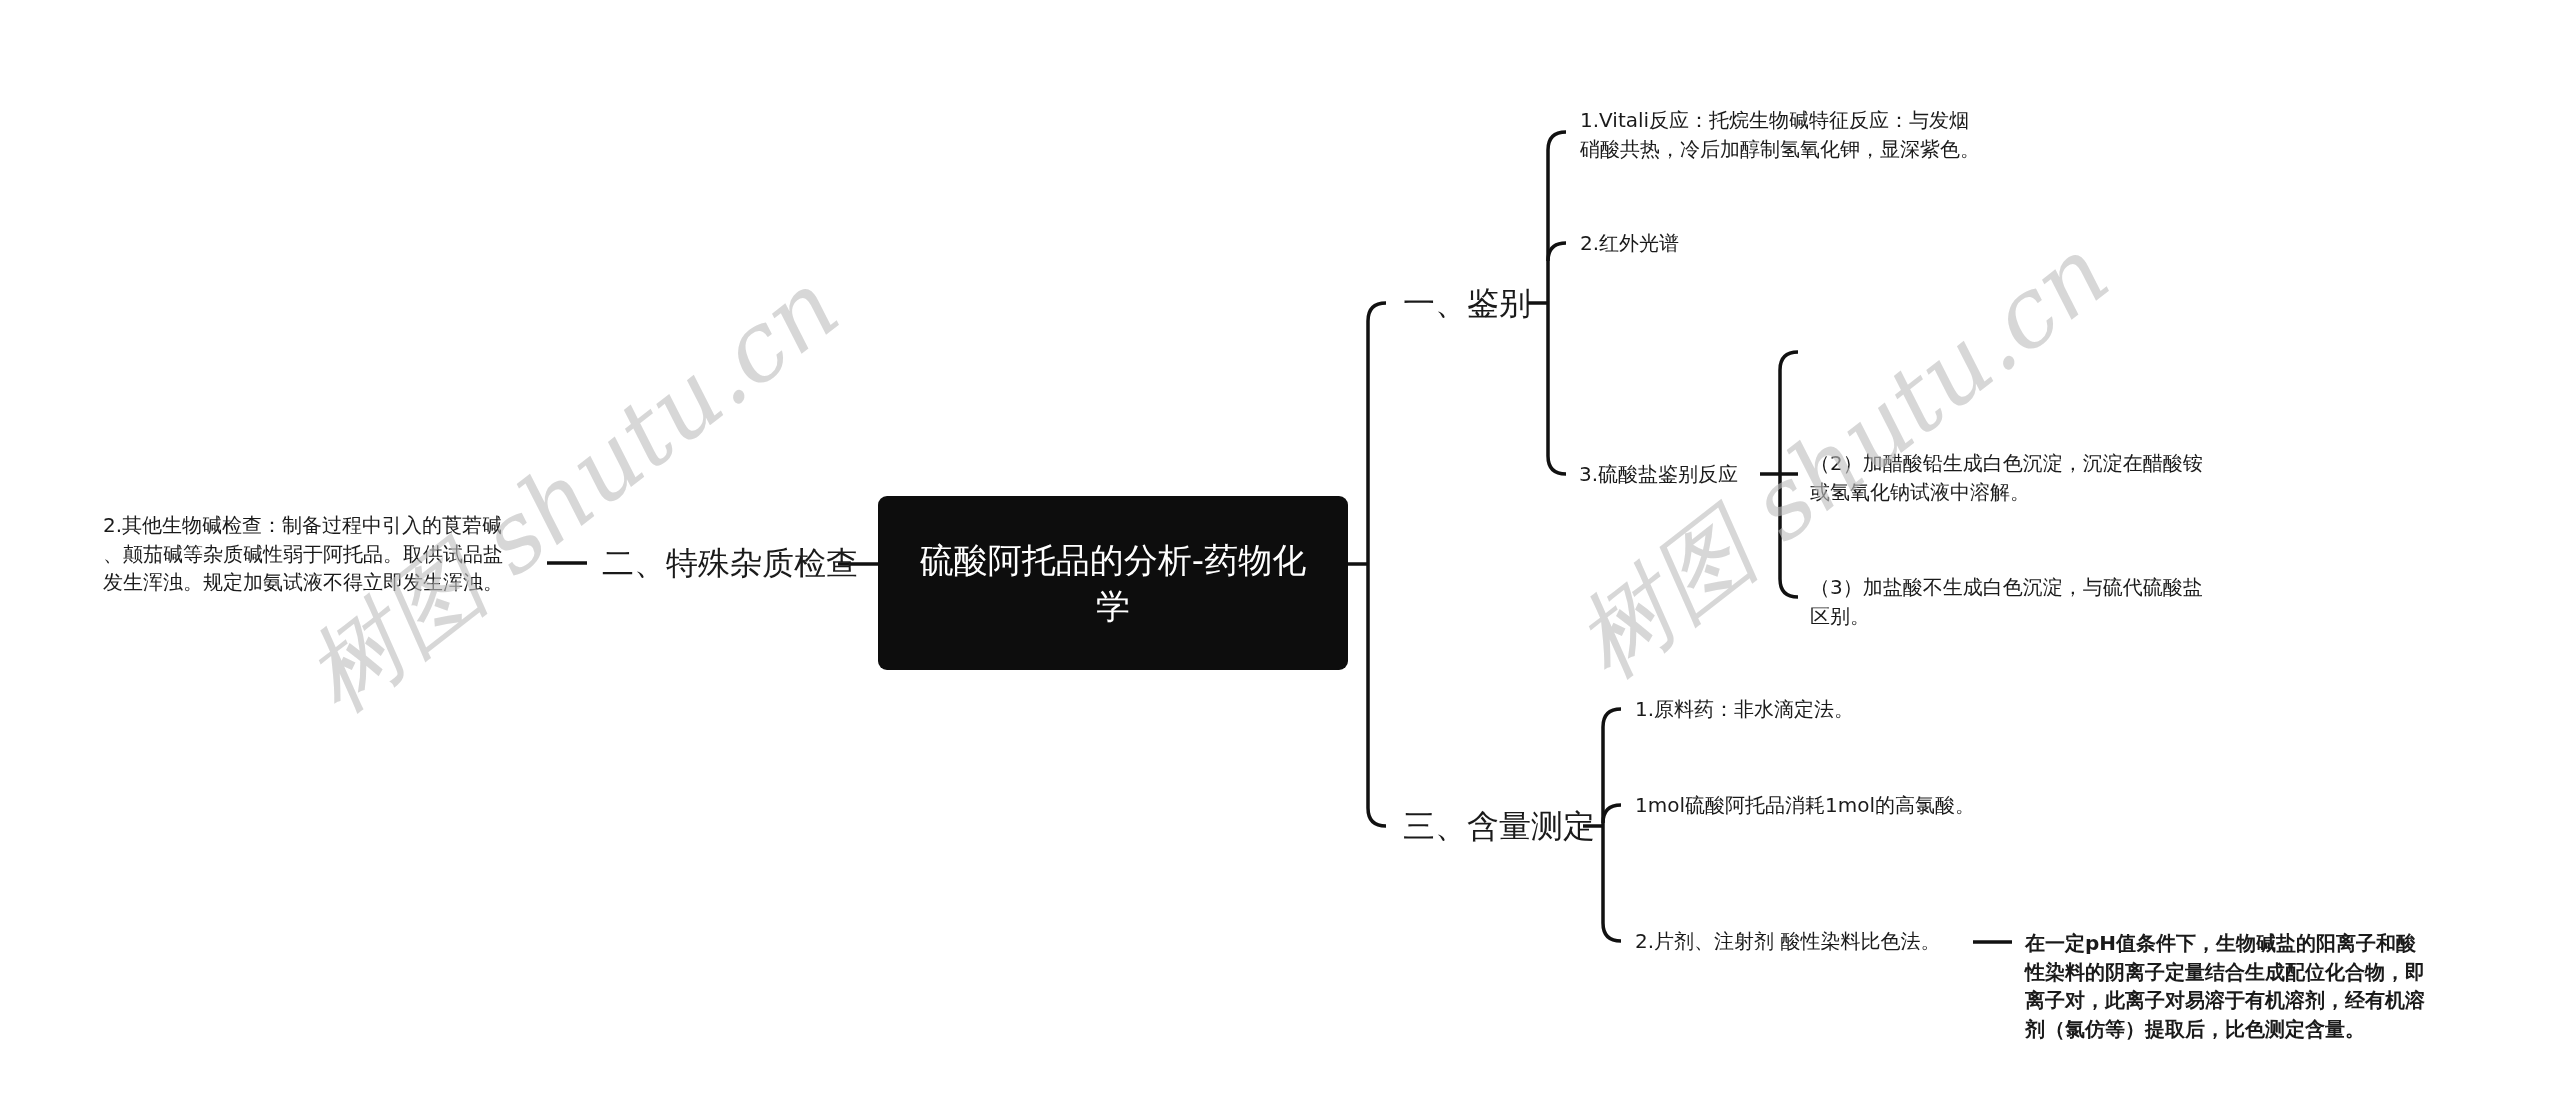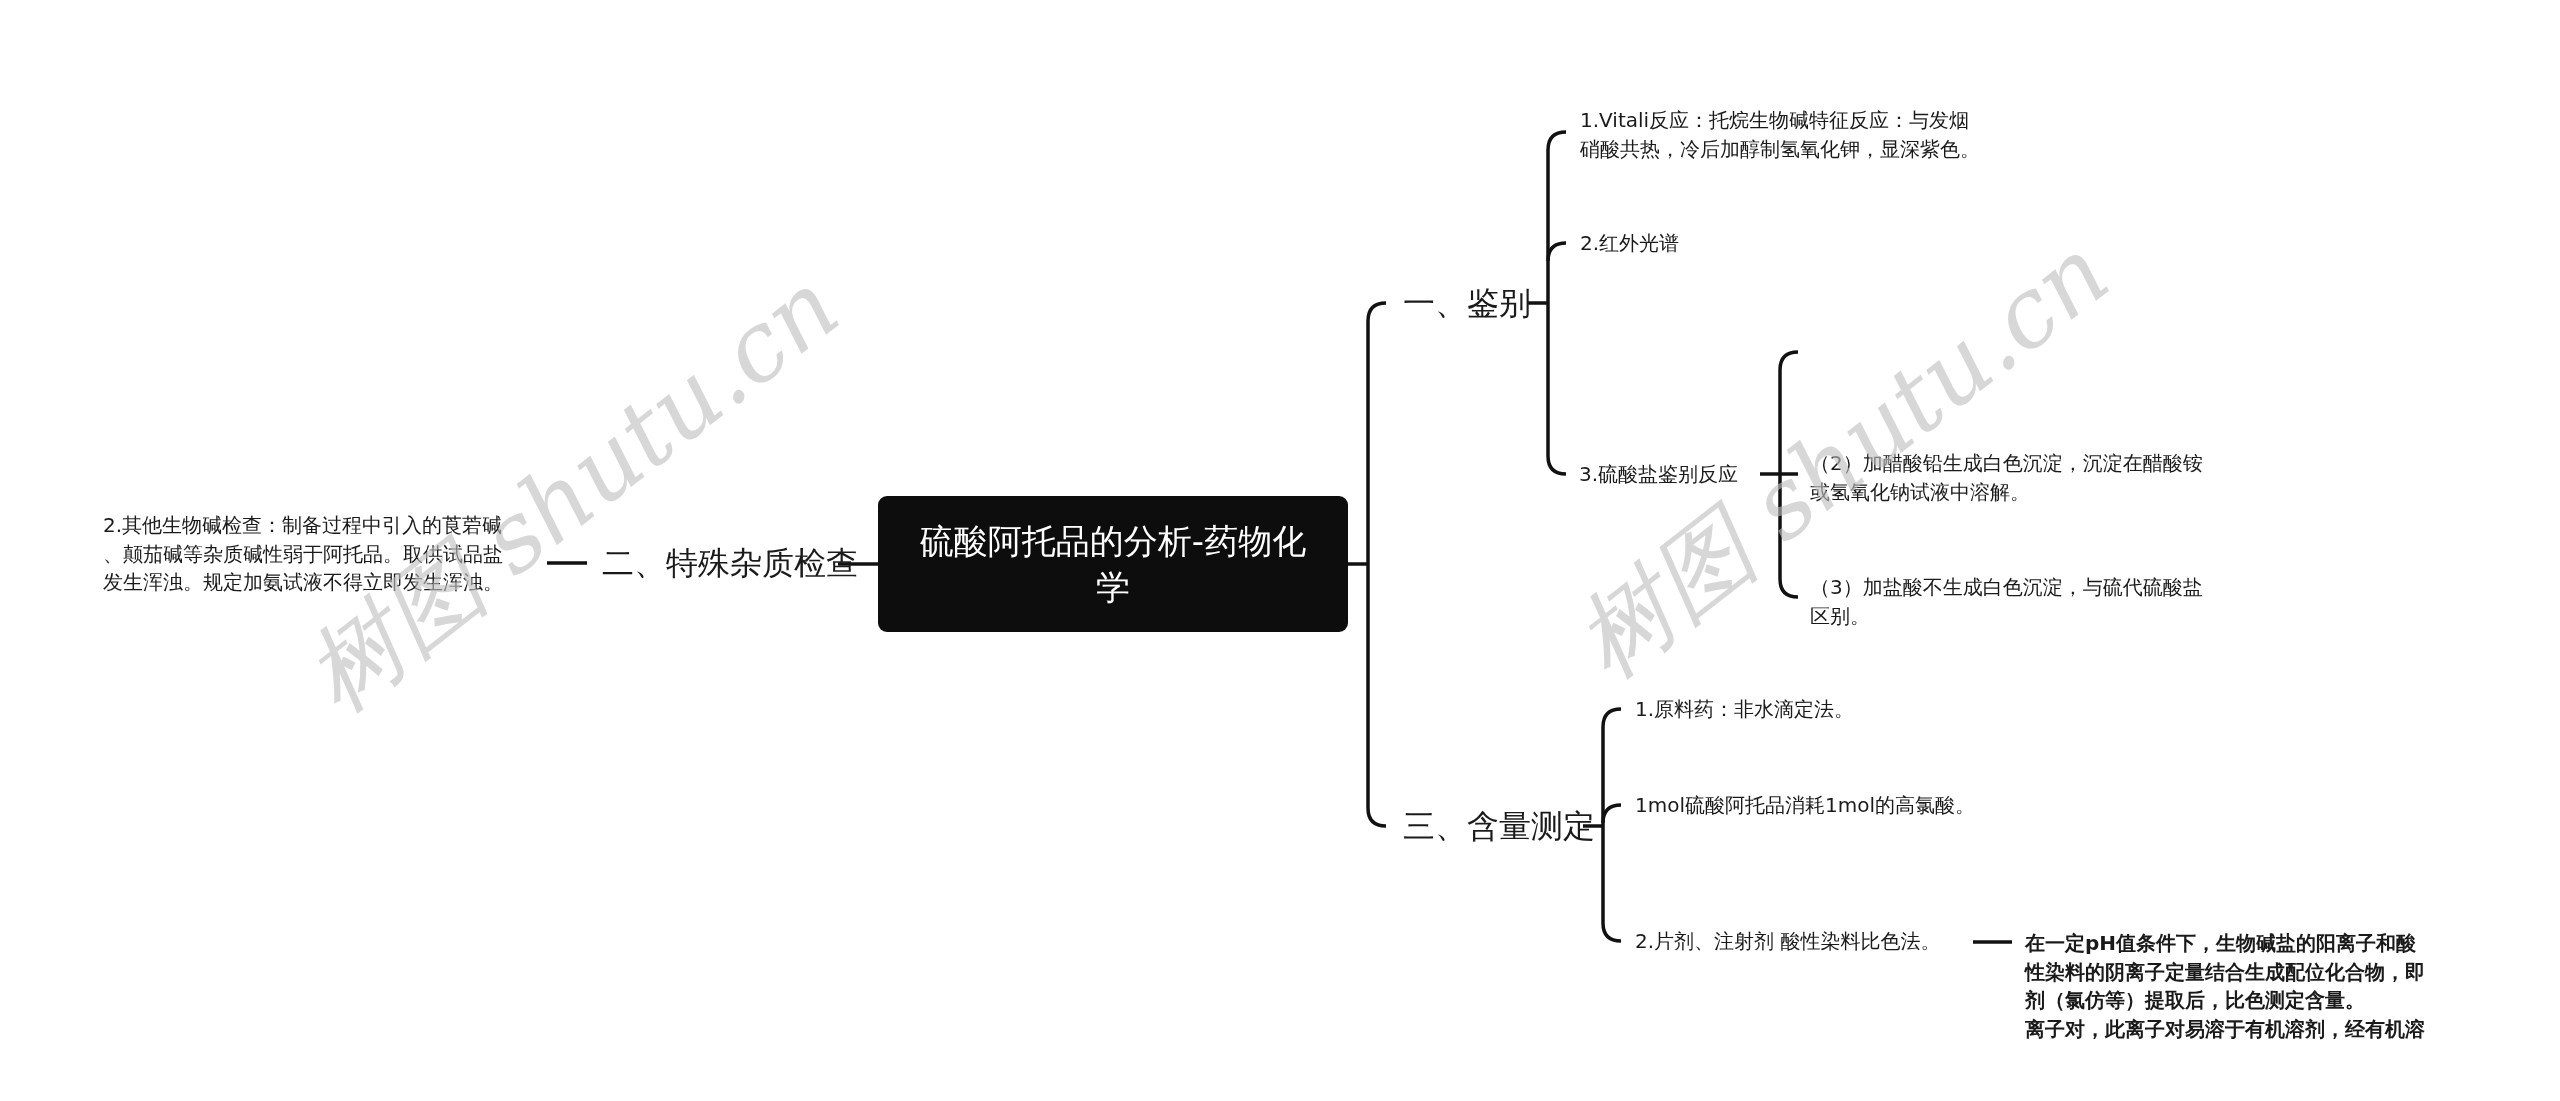--- a/index.html
+++ b/index.html
@@ -2,21 +2,21 @@
 <html><head>
 <meta charset="utf-8">
 <style>
   html, body { margin: 0; padding: 0; background: #ffffff; }
   body { width: 2560px; height: 1101px; position: relative; overflow: hidden;
          font-family: "DejaVu Sans", "Liberation Sans", sans-serif; color: #1a1a1a; }
   .canvas { position: absolute; left: 0; top: 0; width: 2560px; height: 1101px; }
   svg.lines { position: absolute; left: 0; top: 0; width: 2560px; height: 1101px; z-index: 1; }
   .node { position: absolute; z-index: 2; white-space: nowrap; }
   .root {
-    position: absolute; left: 878px; top: 496px; width: 470px; height: 136px;
+    position: absolute; left: 878px; top: 496px; width: 470px; height: 174px;
     background: #0d0d0d; border-radius: 9px; z-index: 2;
     display: flex; align-items: center; justify-content: center; text-align: center;
     color: #ffffff; font-size: 34px; line-height: 46px; box-sizing: border-box; padding: 0 14px;
   }
   .branch { font-size: 32px; line-height: 34px; color: #1a1a1a; }
   .leaf { font-size: 20px; line-height: 28.5px; color: #1a1a1a; }
   .watermark {
     position: absolute; z-index: 3; color: rgba(190,190,190,0.62);
     font-family: "DejaVu Serif", "Liberation Serif", serif; font-style: italic;
     font-size: 96px; white-space: nowrap; pointer-events: none;
@@ -102,20 +102,20 @@
     <div>1mol硫酸阿托品消耗1mol的高氯酸。</div>
   </div>
 
   <div class="node leaf" style="left:1635px; top:927px;">
     <div>2.片剂、注射剂 酸性染料比色法。</div>
   </div>
 
   <div class="node leaf" style="left:2025px; top:929px;font-weight:bold;">
     <div>在一定pH值条件下，生物碱盐的阳离子和酸</div>
     <div>性染料的阴离子定量结合生成配位化合物，即</div>
+    <div>离子对，此离子对易溶于有机溶剂，经有机溶</div>
     <div>剂（氯仿等）提取后，比色测定含量。</div>
-    <div>离子对，此离子对易溶于有机溶剂，经有机溶</div>
   </div>
 
   <div class="watermark" style="left:360px; top:612px; transform: rotate(-38deg);">树图 shutu.cn</div>
   <div class="watermark" style="left:1630px; top:578px; transform: rotate(-38deg);">树图 shutu.cn</div>
 
 </div>
 
 </body></html>

